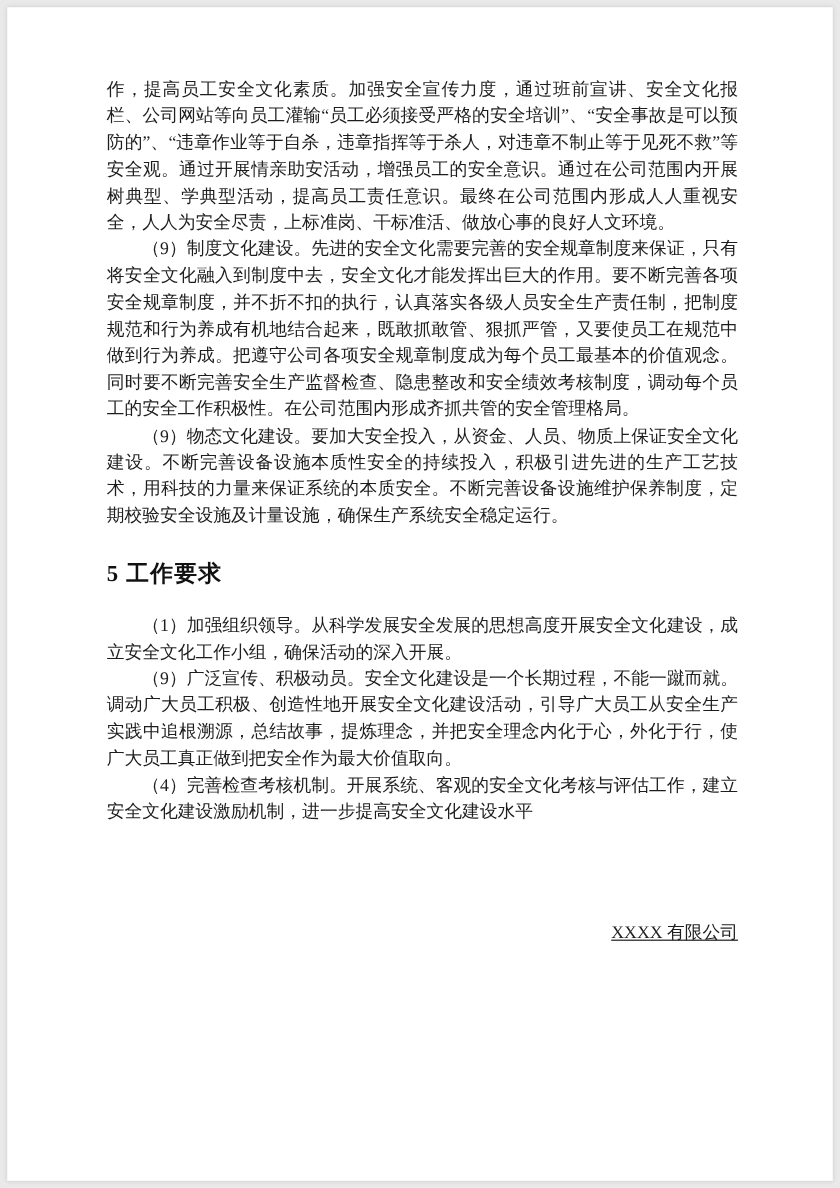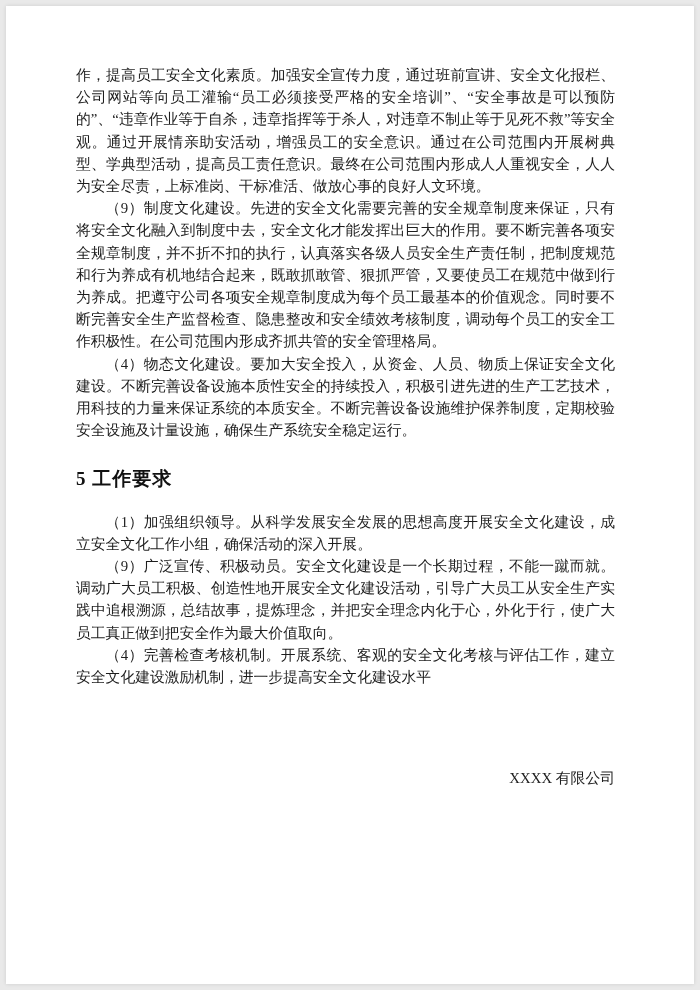--- a/index.html
+++ b/index.html
@@ -20,21 +20,21 @@
     position: absolute;
     left: 6px;
     top: 6px;
     right: 6px;
     bottom: 6px;
     background: #ffffff;
     box-shadow: 0 0 4px rgba(0,0,0,0.12);
   }
   .content {
     position: absolute;
-    left: 70px;   
+    left: 83px;   
     right: 79px;
     top: 58px;
     color: #1d1d1d;
     font-size: 14.8px;
     line-height: 22.2px;
     text-align: justify;
   }
   p.para {
     margin: 0;
     text-indent: 2em;
@@ -50,20 +50,21 @@
     color: #111111;
     margin: 27px 0 20px 0;
     text-align: left;
     letter-spacing: 1px;
   }
   .signature {
     margin-top: 72px;
     text-align: right;
     font-size: 14.8px;
     color: #1d1d1d;
+    text-decoration: underline;
   }
   .signature .sig-line {
     margin: 0;
     line-height: 36px;
   }
   .signature .sig-date {
     padding-right: 10px;
   }
   .page-footer {
     position: absolute;
@@ -81,21 +82,21 @@
 <body>
 
 <div class="viewer">
   <div class="page">
     <div class="content">
 
       <p class="para no-indent">作，提高员工安全文化素质。加强安全宣传力度，通过班前宣讲、安全文化报栏、公司网站等向员工灌输“员工必须接受严格的安全培训”、“安全事故是可以预防的”、“违章作业等于自杀，违章指挥等于杀人，对违章不制止等于见死不救”等安全观。通过开展情亲助安活动，增强员工的安全意识。通过在公司范围内开展树典型、学典型活动，提高员工责任意识。最终在公司范围内形成人人重视安全，人人为安全尽责，上标准岗、干标准活、做放心事的良好人文环境。</p>
 
       <p class="para">（9）制度文化建设。先进的安全文化需要完善的安全规章制度来保证，只有将安全文化融入到制度中去，安全文化才能发挥出巨大的作用。要不断完善各项安全规章制度，并不折不扣的执行，认真落实各级人员安全生产责任制，把制度规范和行为养成有机地结合起来，既敢抓敢管、狠抓严管，又要使员工在规范中做到行为养成。把遵守公司各项安全规章制度成为每个员工最基本的价值观念。同时要不断完善安全生产监督检查、隐患整改和安全绩效考核制度，调动每个员工的安全工作积极性。在公司范围内形成齐抓共管的安全管理格局。</p>
 
-      <p class="para">（4）物态文化建设。要加大安全投入，从资金、人员、物质上保证安全文化建设。不断完善设备设施本质性安全的持续投入，积极引进先进的生产工艺技术，用科技的力量来保证系统的本质安全。不断完善设备设施维护保养制度，定期校验安全设施及计量设施，确保生产系统安全稳定运行。</p>
+      <p class="para">（9）物态文化建设。要加大安全投入，从资金、人员、物质上保证安全文化建设。不断完善设备设施本质性安全的持续投入，积极引进先进的生产工艺技术，用科技的力量来保证系统的本质安全。不断完善设备设施维护保养制度，定期校验安全设施及计量设施，确保生产系统安全稳定运行。</p>
 
       <h2 class="section-heading">5 工作要求</h2>
 
       <p class="para">（1）加强组织领导。从科学发展安全发展的思想高度开展安全文化建设，成立安全文化工作小组，确保活动的深入开展。</p>
 
       <p class="para">（9）广泛宣传、积极动员。安全文化建设是一个长期过程，不能一蹴而就。调动广大员工积极、创造性地开展安全文化建设活动，引导广大员工从安全生产实践中追根溯源，总结故事，提炼理念，并把安全理念内化于心，外化于行，使广大员工真正做到把安全作为最大价值取向。</p>
 
 
       <p class="para">（4）完善检查考核机制。开展系统、客观的安全文化考核与评估工作，建立安全文化建设激励机制，进一步提高安全文化建设水平</p>
 

